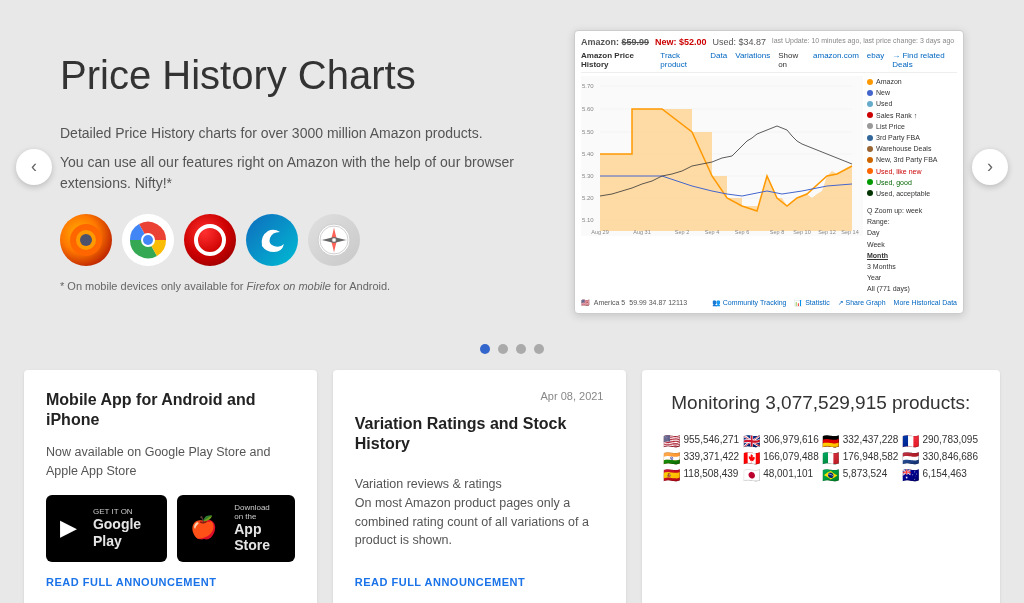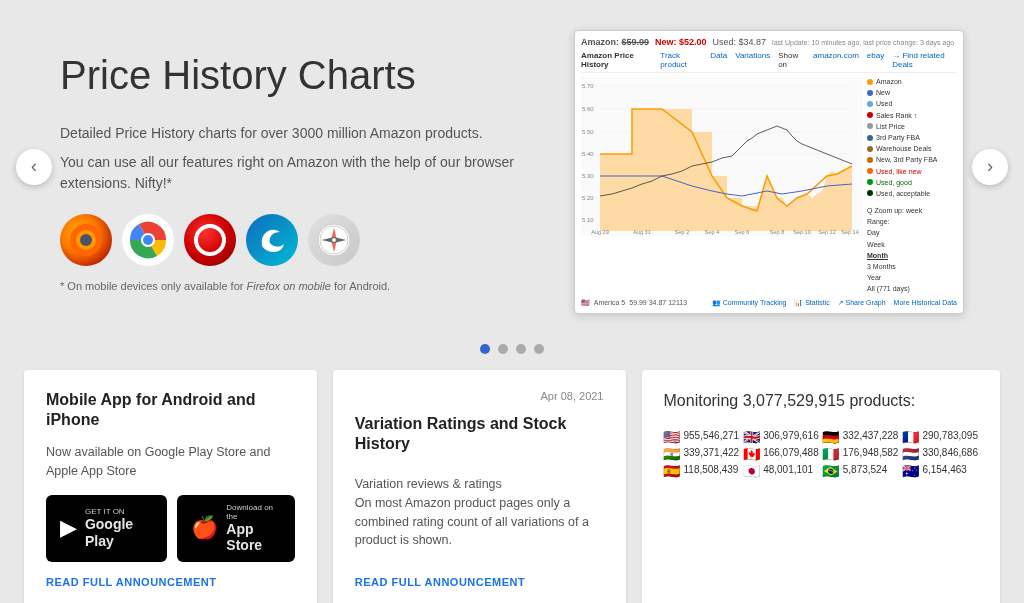--- a/index.html
+++ b/index.html
@@ -82,21 +82,21 @@
     .chart-preview {
       background: white;
       border: 1px solid #ccc;
       border-radius: 4px;
       padding: 6px;
       box-shadow: 0 2px 8px rgba(0,0,0,0.15);
     }
 
     .chart-top-bar {
       display: flex;
-      align-items: center;
+      align-items: flex-start;
       gap: 6px;
       margin-bottom: 4px;
       font-size: 9px;
       color: #333;
       flex-wrap: wrap;
     }
 
     .chart-price-amazon { color: #555; font-weight: bold; }
     .chart-price-new { color: #c00; font-weight: bold; }
     .chart-price-used { color: #555; }
@@ -245,20 +245,21 @@
       display: flex;
       align-items: center;
       gap: 8px;
       cursor: pointer;
       text-decoration: none;
     }
 
     .store-btn-text {
       display: flex;
       flex-direction: column;
+      margin-left: 8px;
     }
 
     .store-btn-small {
       font-size: 8px;
       color: #ccc;
     }
 
     .store-btn-big {
       font-size: 14px;
       font-weight: 600;
@@ -279,24 +280,25 @@
       margin-top: auto;
       cursor: pointer;
     }
 
     
     .monitoring-card {
       flex: 1;
     }
 
     .monitoring-title {
-      font-size: 16px;
+      font-size: 19px;
       color: #333;
       margin-bottom: 18px;
       line-height: 1.4;
+      text-align: center;
     }
 
     .monitoring-grid {
       display: grid;
       grid-template-columns: 1fr 1fr 1fr 1fr;
       gap: 6px 4px;
       font-size: 10.5px;
       color: #444;
     }
 

